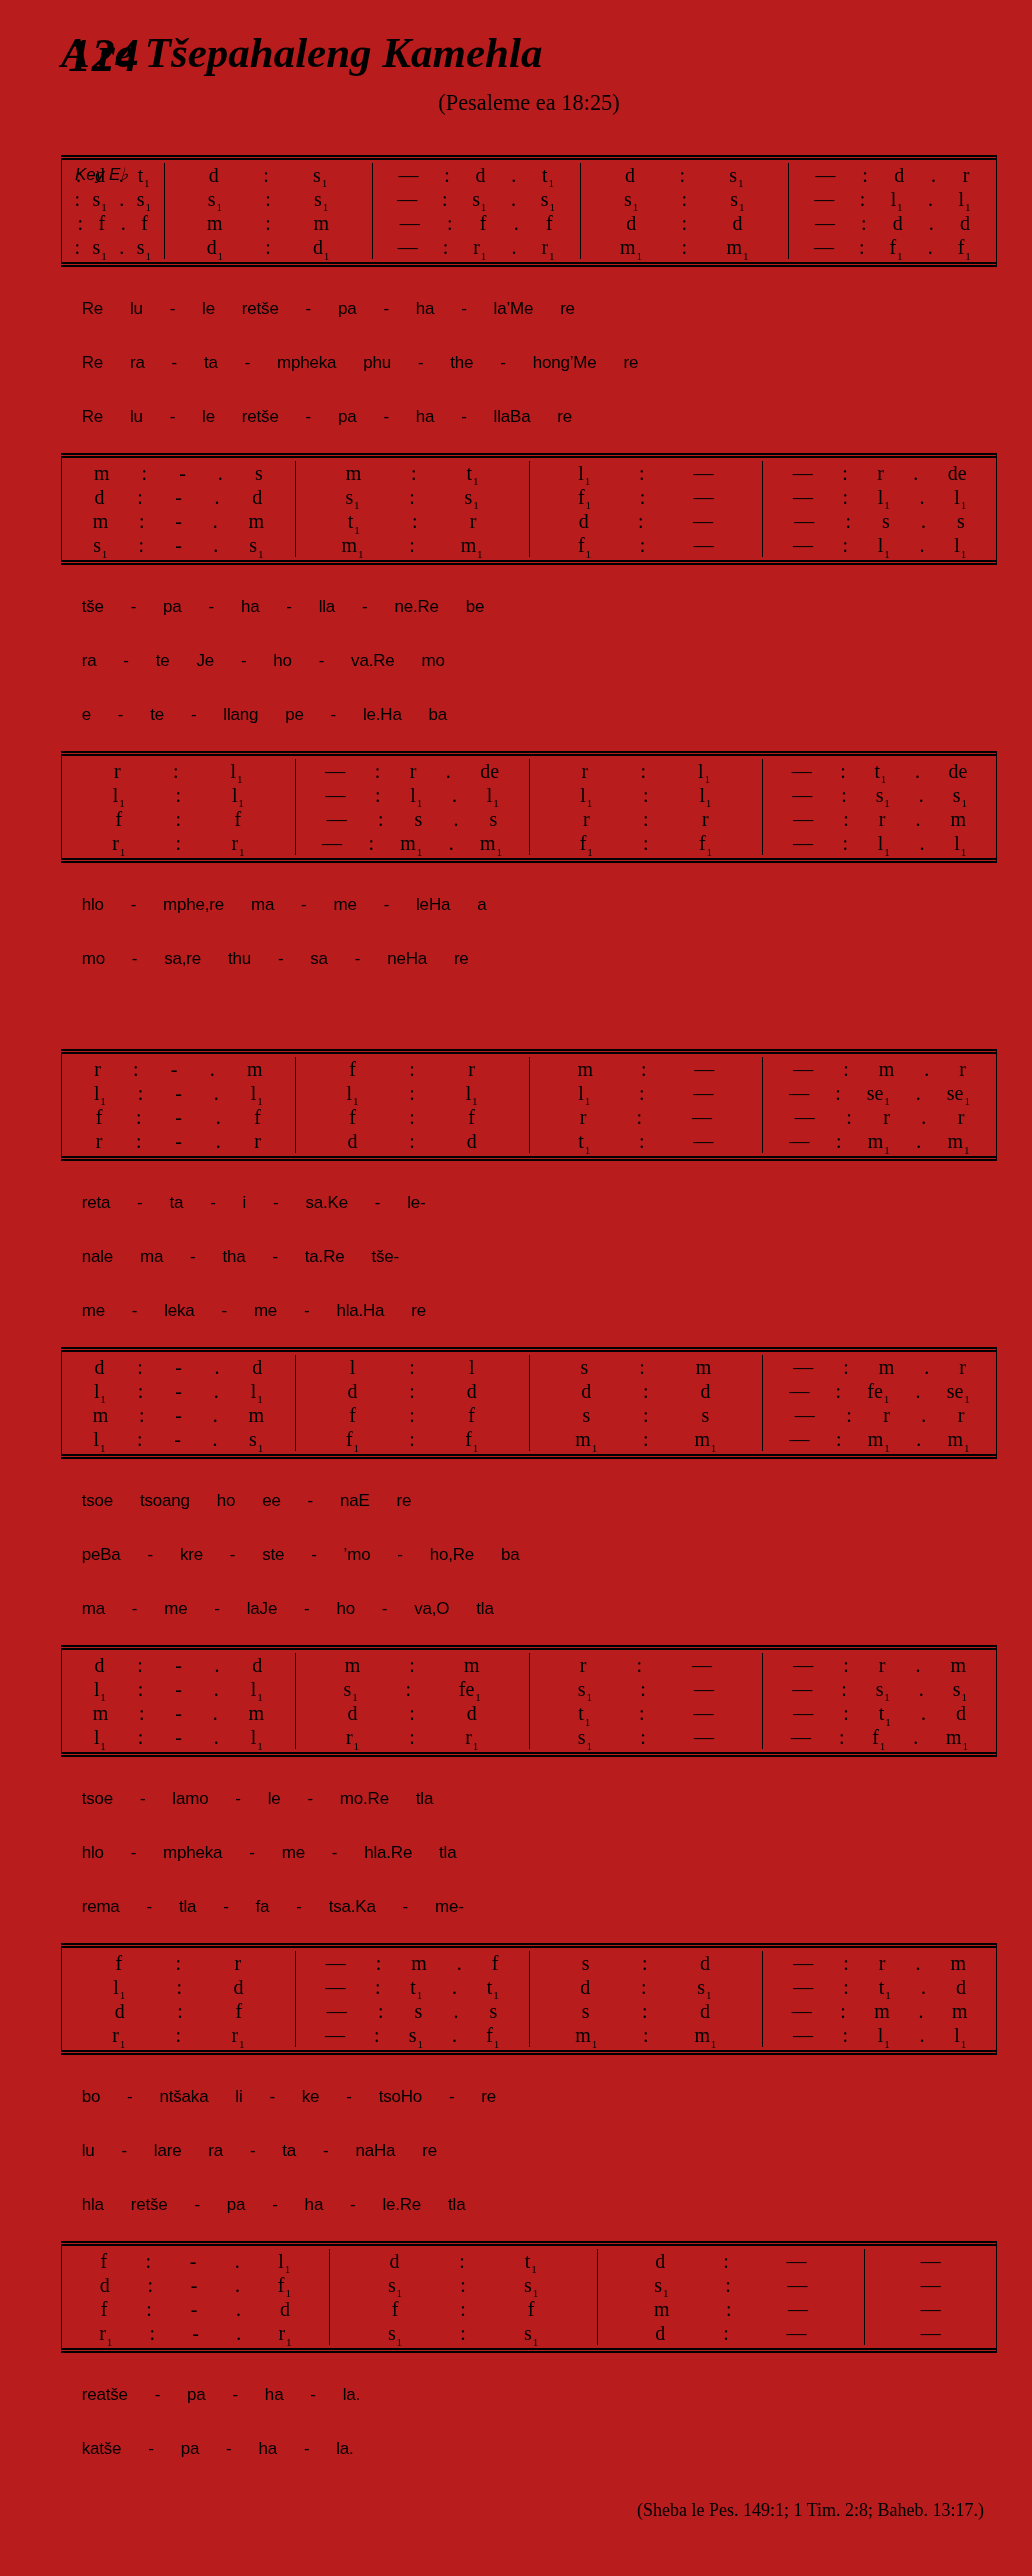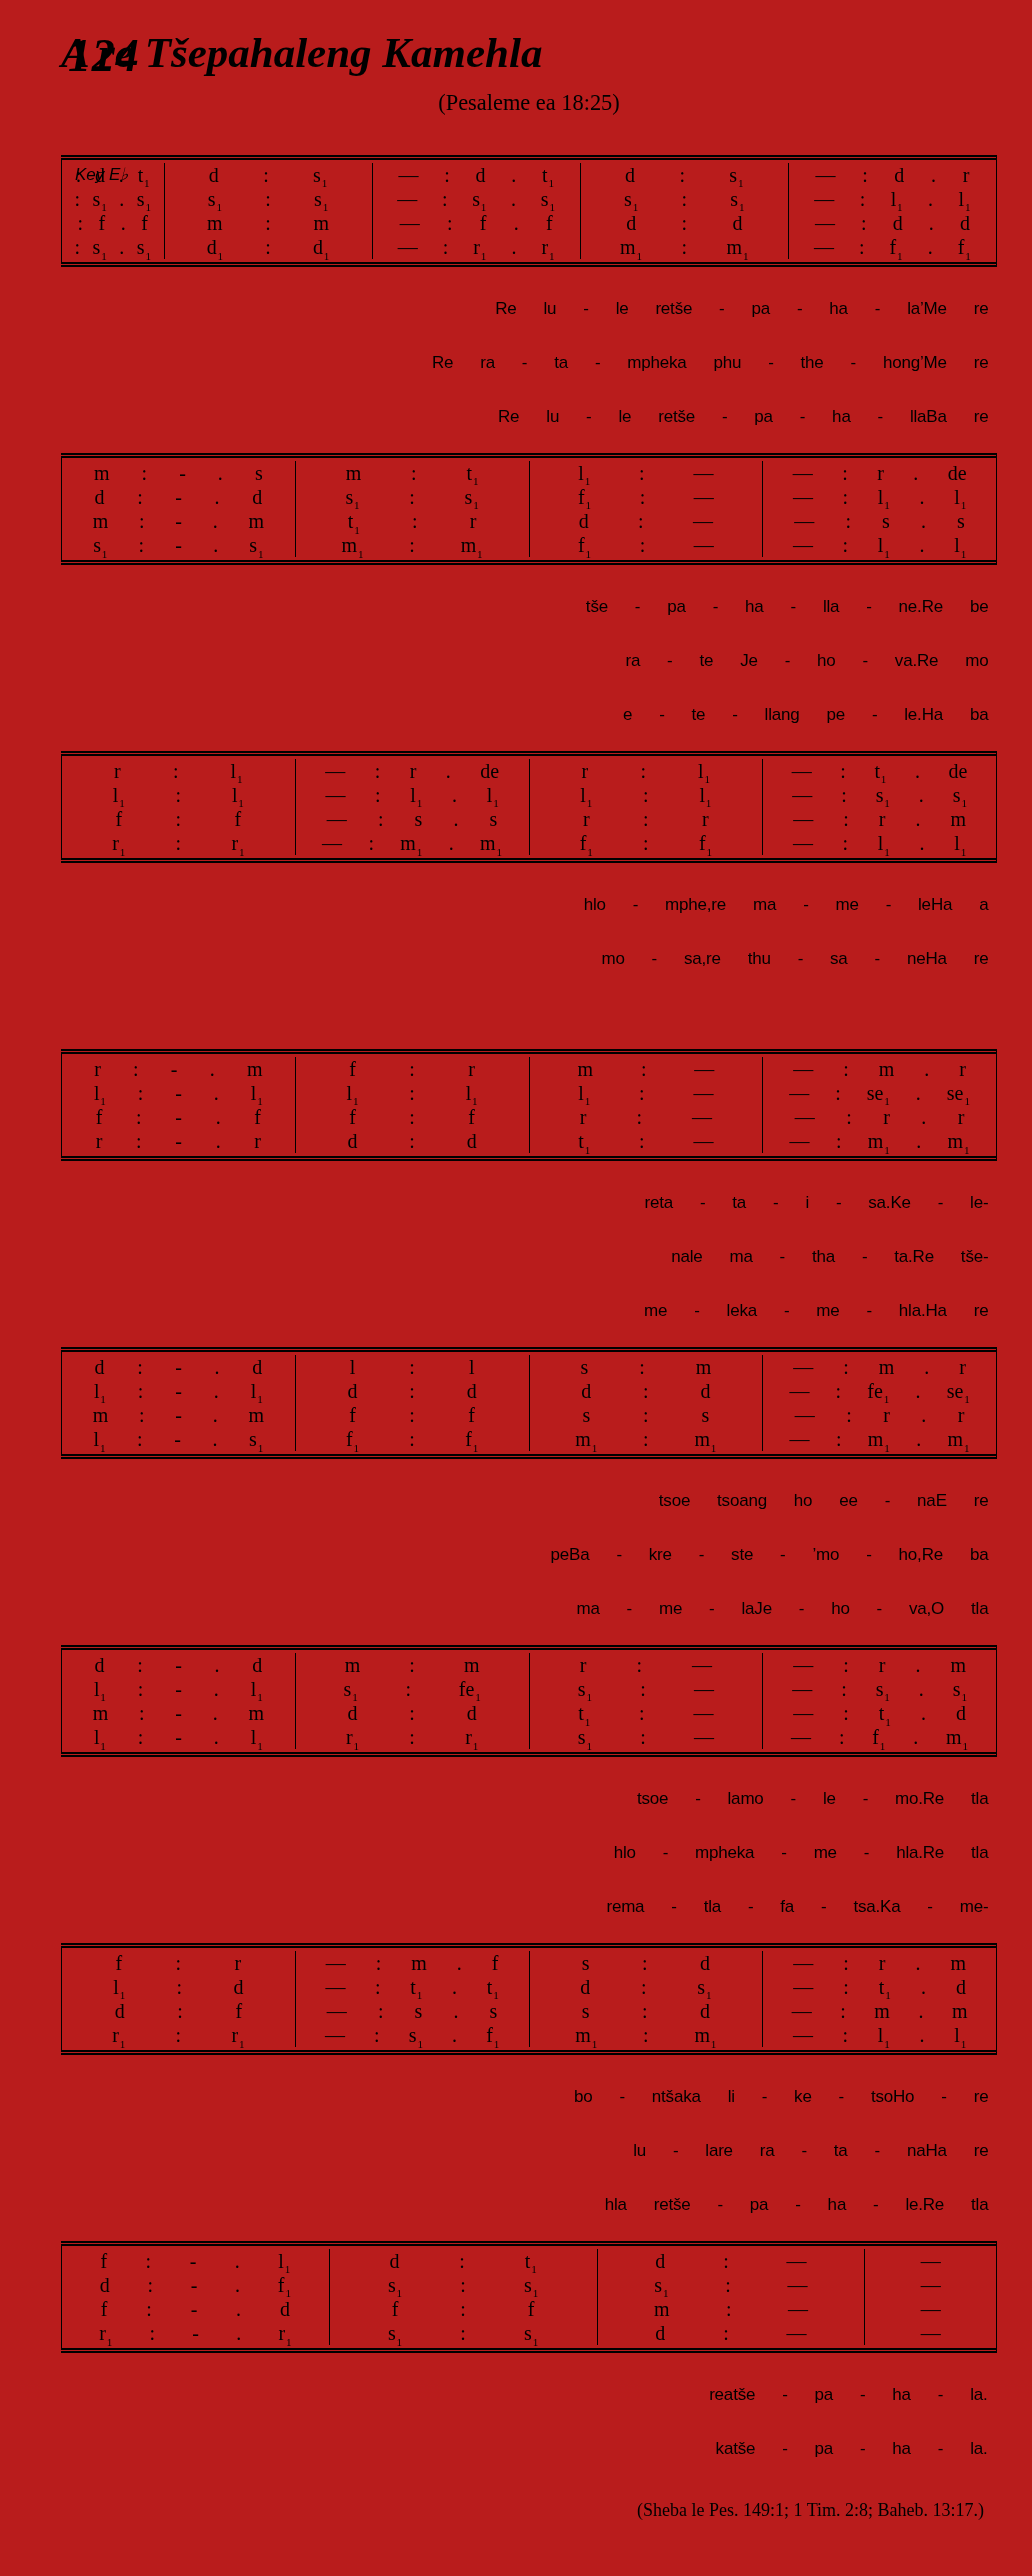--- a/index.html
+++ b/index.html
@@ -57,21 +57,21 @@
     font:20px/24px "Liberation Serif", serif;
     height:24px;
     white-space:nowrap;
   }
   .tok { display:inline-block; }
   .oct { font-size:11.2px; vertical-align:-5.2px; margin-left:0.9px; }
 
   
   .lyrics { margin-top:21.5px; padding:0 8.6px 0 20.7px; }
   .lyric-line {
-    display:flex; justify-content:flex-end;
+    display:flex; justify-content:flex-start;
     font:17px/25px "Liberation Sans", sans-serif;
     word-spacing:22.4px;
     letter-spacing:-0.2px;
     margin-top:29px;
   }
   .lyric-seg { white-space:pre; min-width:0.9px; }
 
   
   .footer-reference {
     position:absolute; right:57px; top:2500px;

